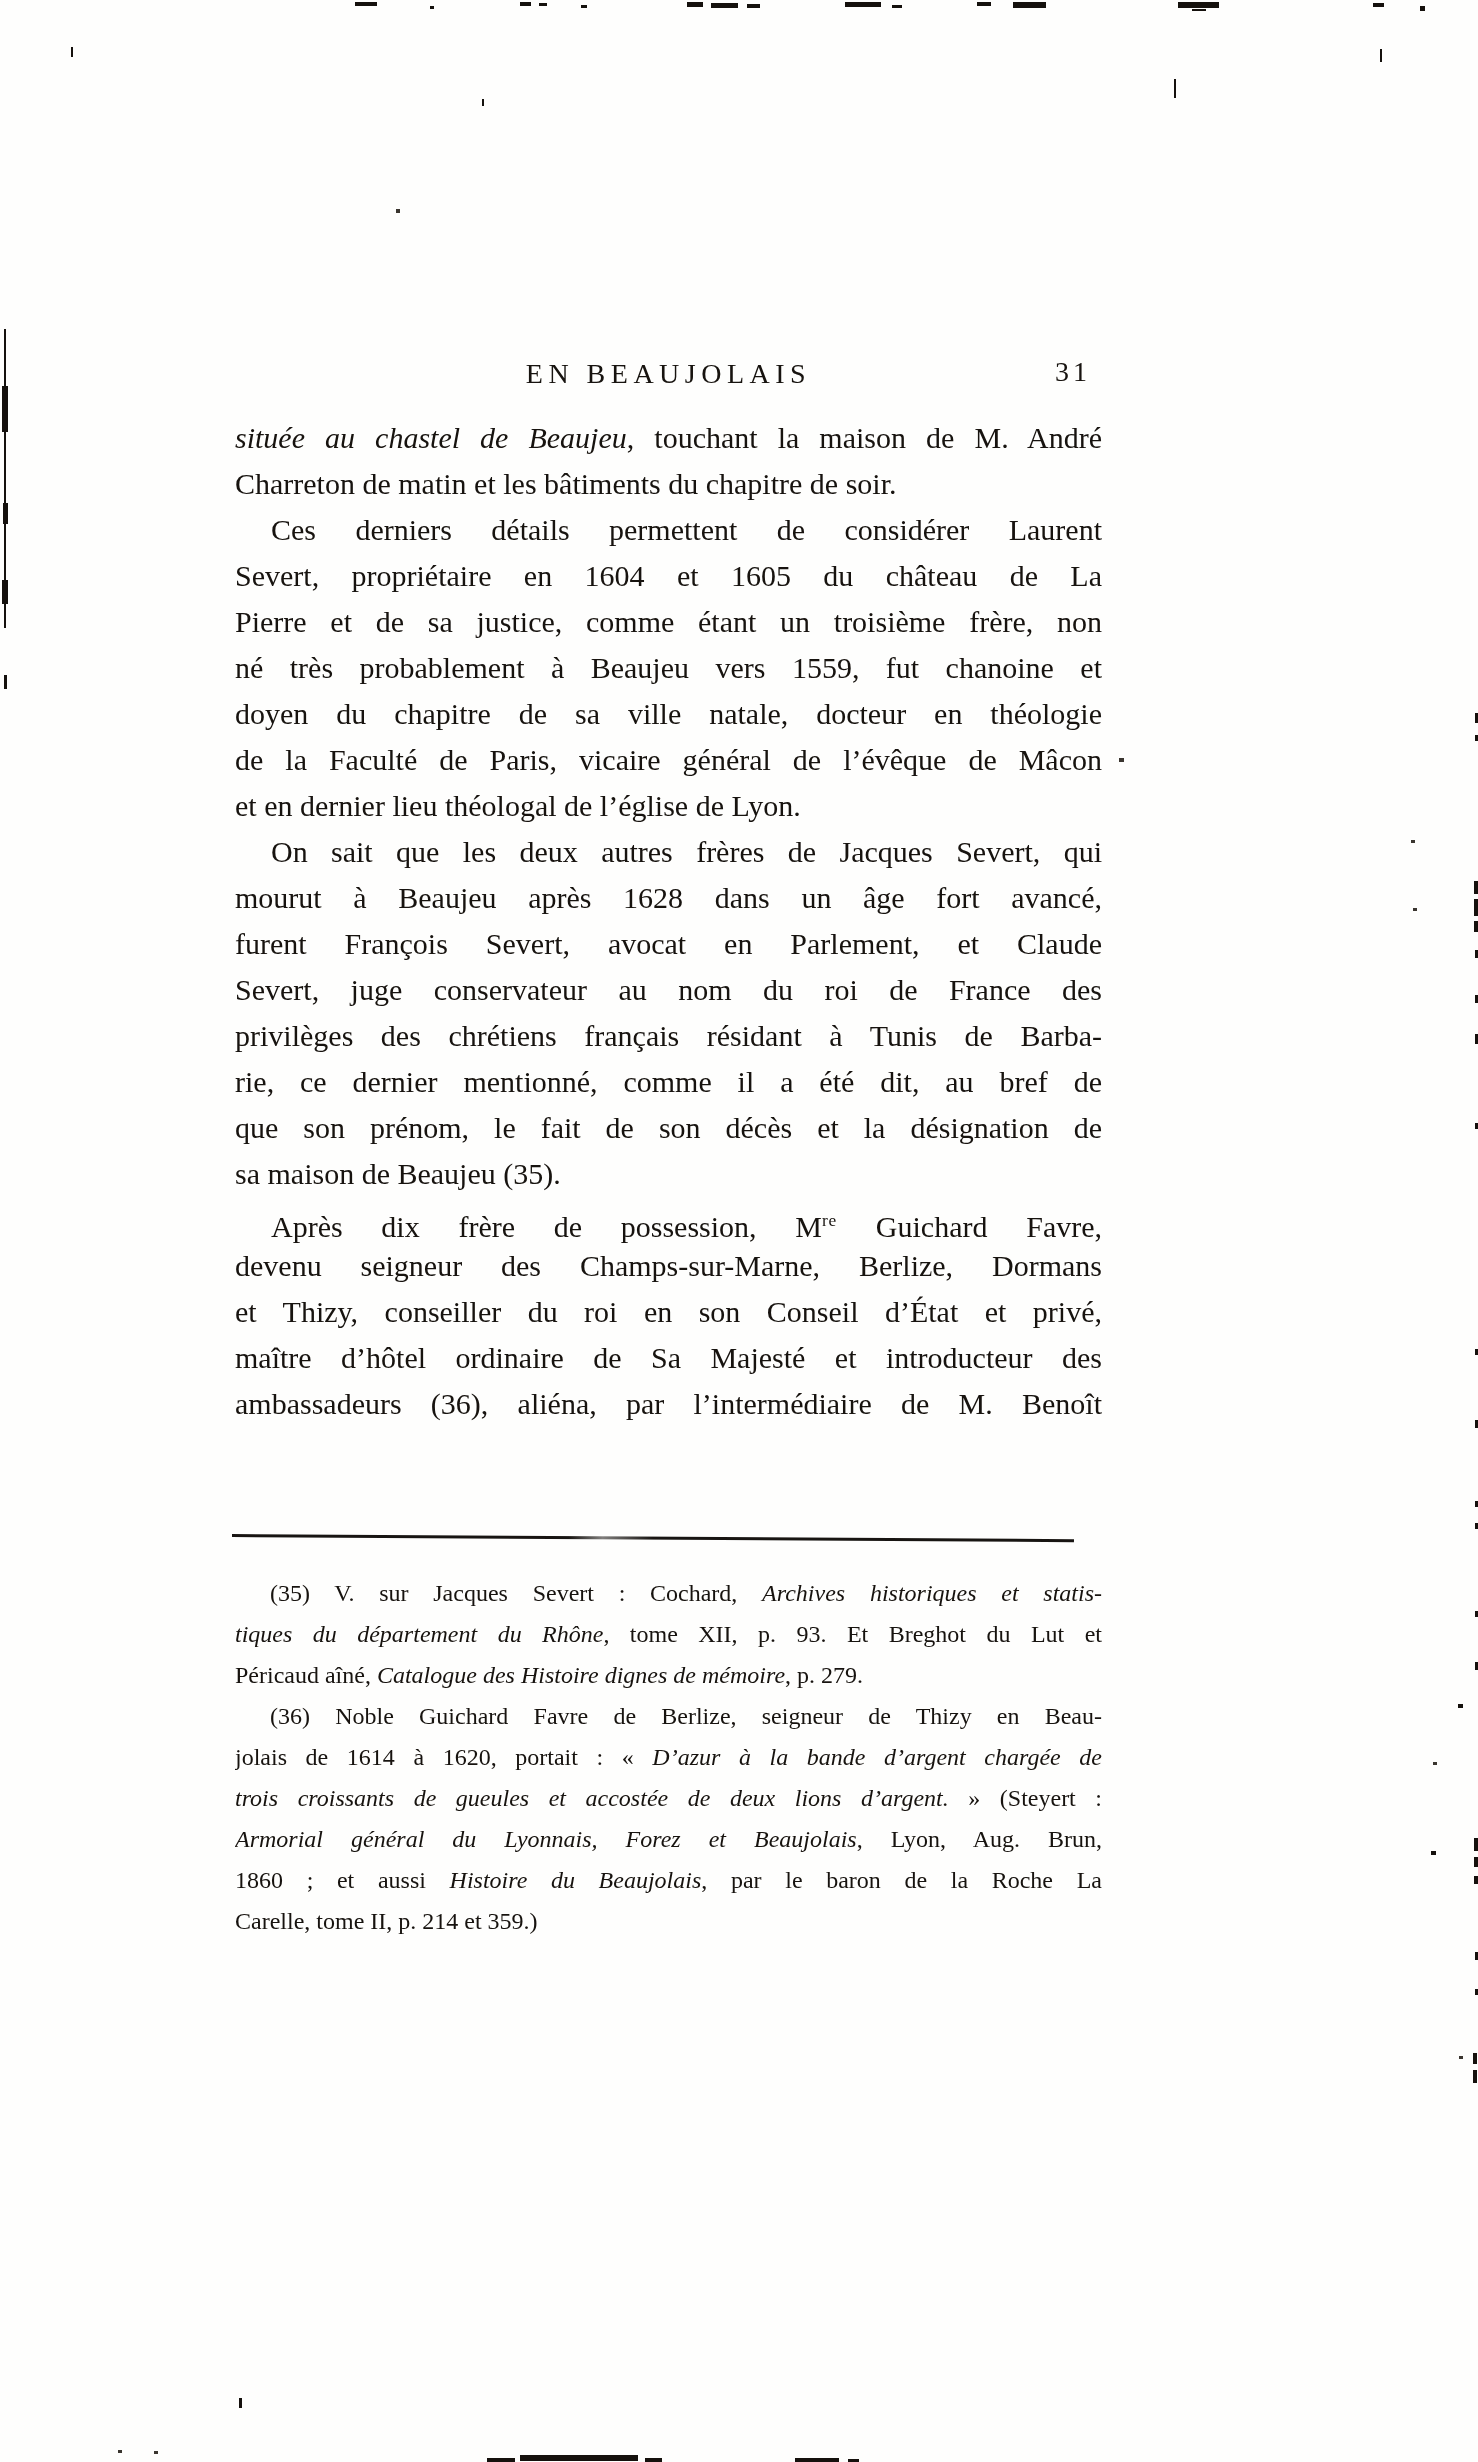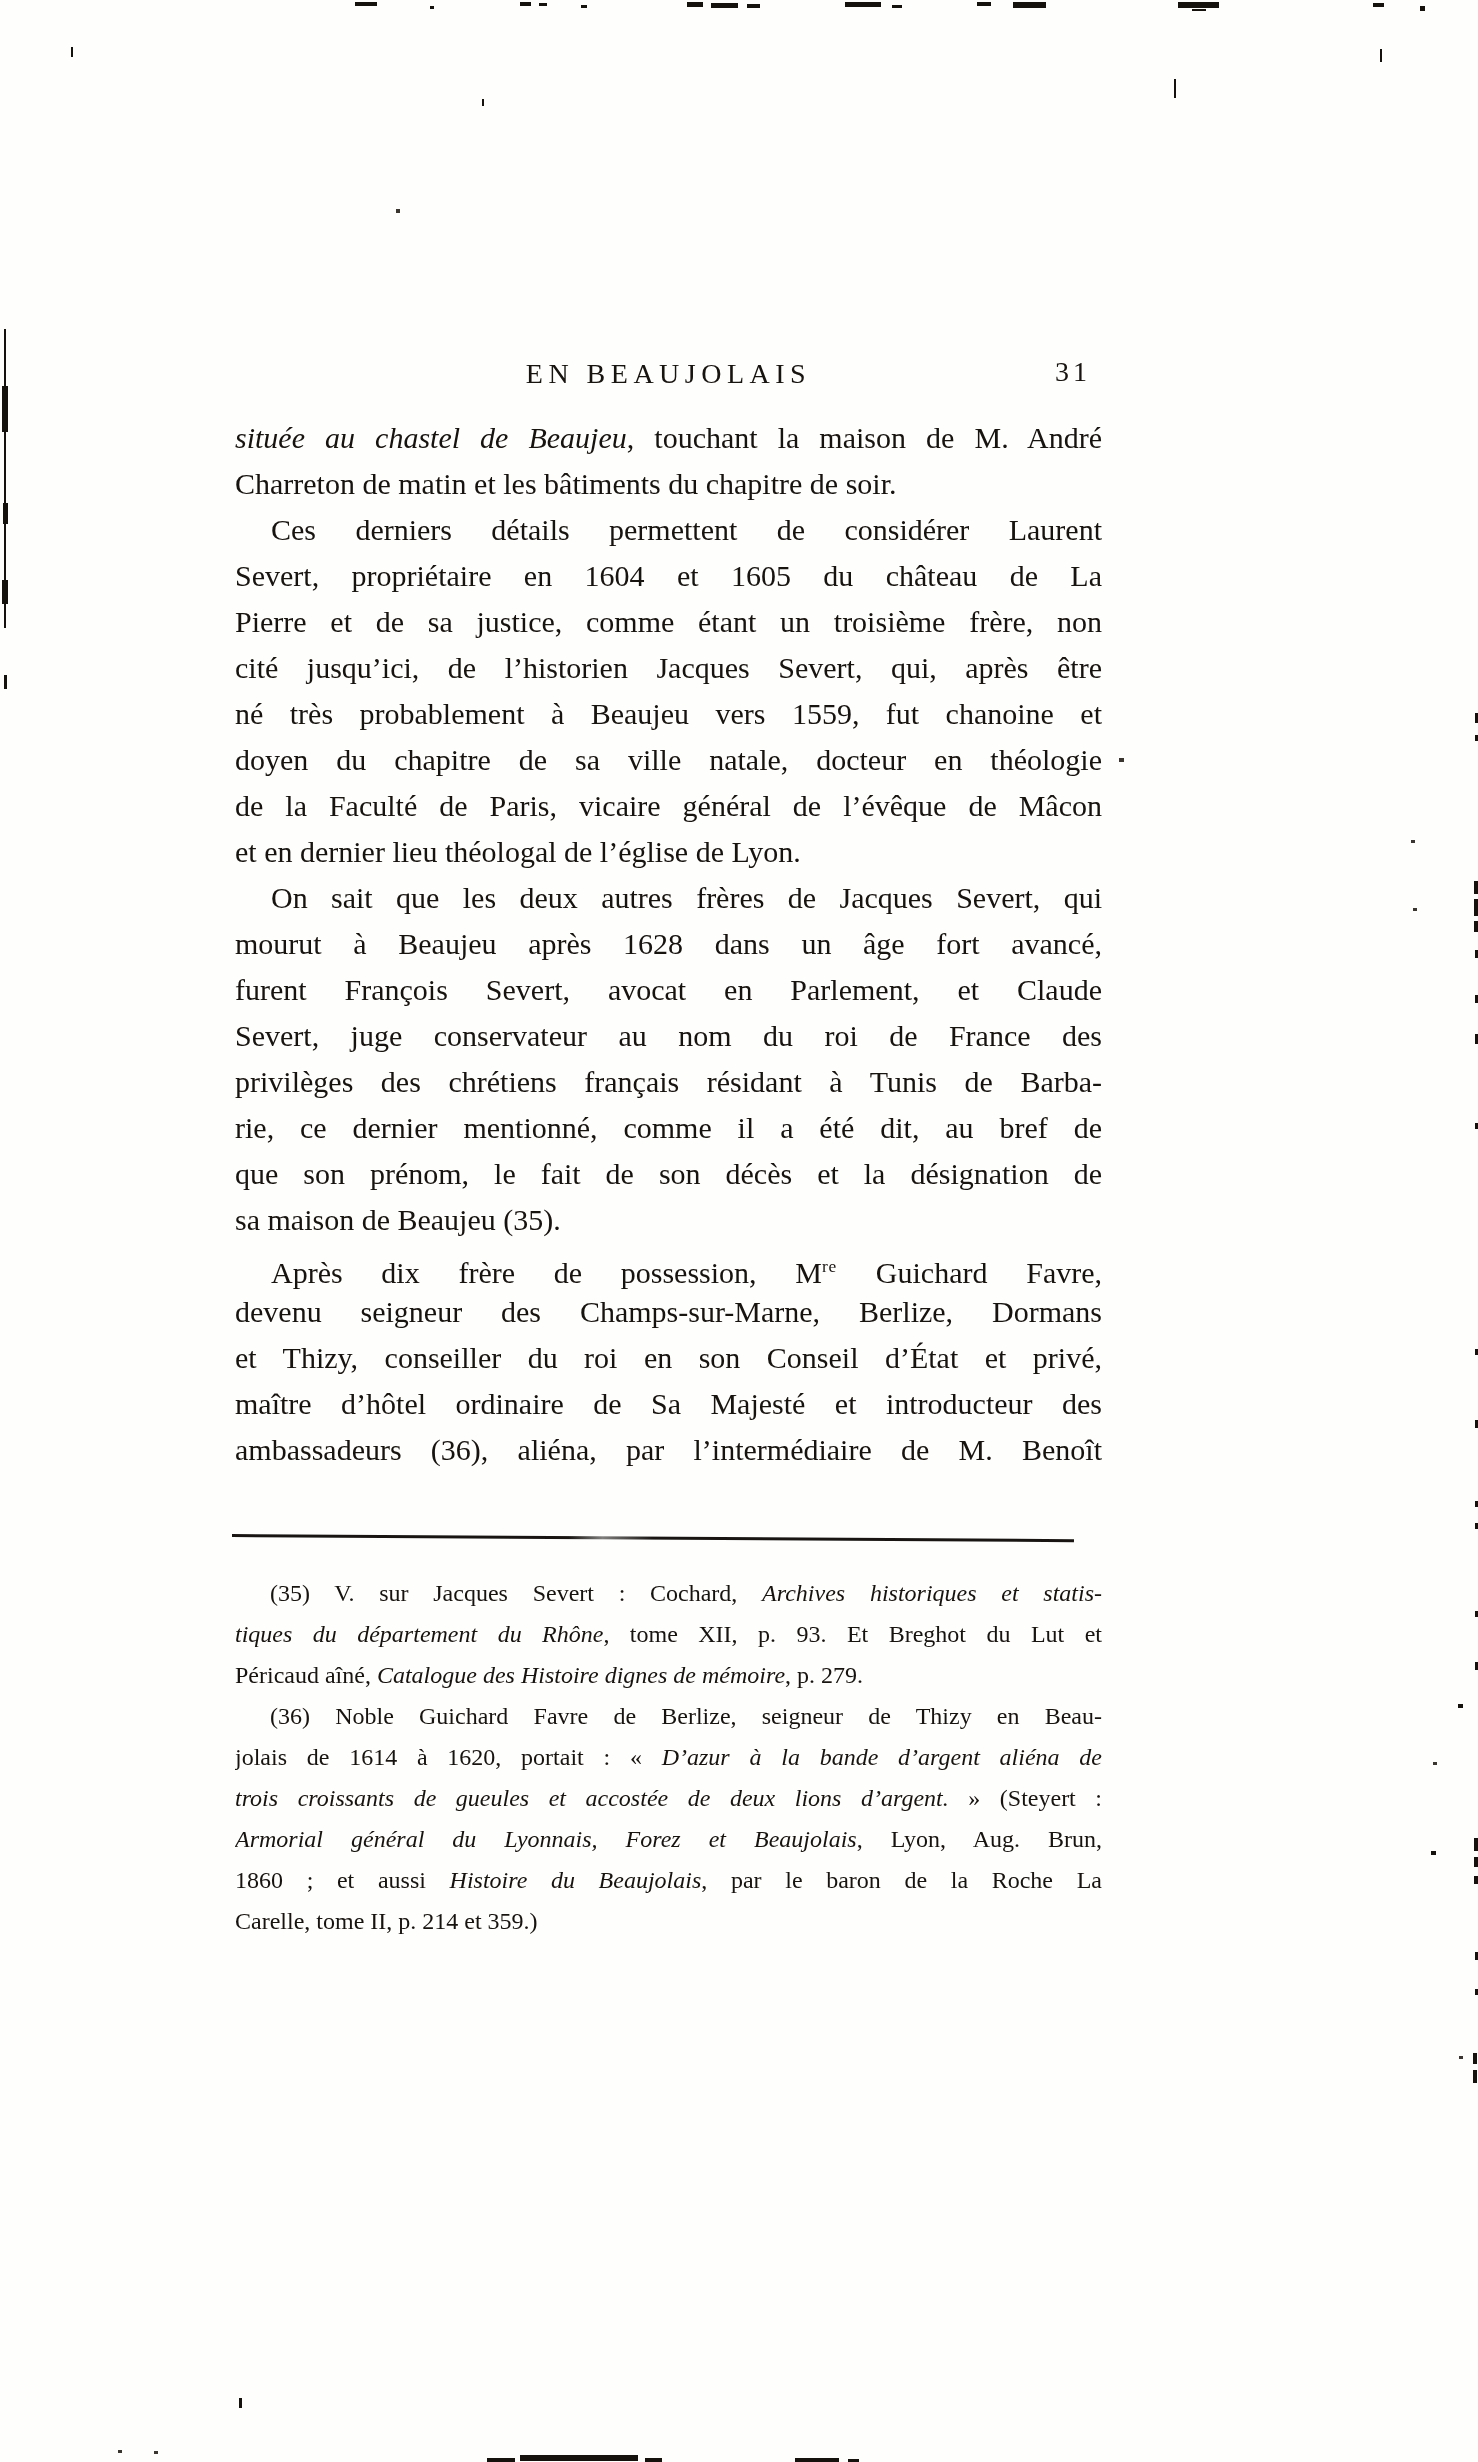--- a/index.html
+++ b/index.html
@@ -80,21 +80,20 @@
     <div class="header-title">EN BEAUJOLAIS</div>
     <div class="page-number">31</div>
   </div>
 
   <div class="body-text" id="body-text">
       <div class="text-line"><span class="it">située au chastel de Beaujeu</span><span>, touchant la maison de M. André</span></div>
       <div class="text-line para-end"><span>Charreton de matin et les bâtiments du chapitre de soir.</span></div>
       <div class="text-line indent"><span>Ces derniers détails permettent de considérer Laurent</span></div>
       <div class="text-line"><span>Severt, propriétaire en 1604 et 1605 du château de La</span></div>
       <div class="text-line"><span>Pierre et de sa justice, comme étant un troisième frère, non</span></div>
-      <div class="text-line"><span>cité jusqu’ici, de l’historien Jacques Severt, qui, après être</span></div>
       <div class="text-line"><span>né très probablement à Beaujeu vers 1559, fut chanoine et</span></div>
       <div class="text-line"><span>doyen du chapitre de sa ville natale, docteur en théologie</span></div>
       <div class="text-line"><span>de la Faculté de Paris, vicaire général de l’évêque de Mâcon</span></div>
       <div class="text-line para-end"><span>et en dernier lieu théologal de l’église de Lyon.</span></div>
       <div class="text-line indent"><span>On sait que les deux autres frères de Jacques Severt, qui</span></div>
       <div class="text-line"><span>mourut à Beaujeu après 1628 dans un âge fort avancé,</span></div>
       <div class="text-line"><span>furent François Severt, avocat en Parlement, et Claude</span></div>
       <div class="text-line"><span>Severt, juge conservateur au nom du roi de France des</span></div>
       <div class="text-line"><span>privilèges des chrétiens français résidant à Tunis de Barba-</span></div>
       <div class="text-line"><span>rie, ce dernier mentionné, comme il a été dit, au bref de</span></div>
@@ -107,21 +106,21 @@
       <div class="text-line"><span>ambassadeurs (36), aliéna, par l’intermédiaire de M. Benoît</span></div>
     </div>
 
   <div class="footnote-rule"></div>
 
   <div class="footnotes" id="footnotes">
       <div class="text-line indent"><span>(35) V. sur Jacques Severt : Cochard, </span><span class="it">Archives historiques et statis-</span></div>
       <div class="text-line"><span class="it">tiques du département du Rhône</span><span>, tome XII, p. 93. Et Breghot du Lut et</span></div>
       <div class="text-line para-end"><span>Péricaud aîné, </span><span class="it">Catalogue des Histoire dignes de mémoire</span><span>, p. 279.</span></div>
       <div class="text-line indent"><span>(36) Noble Guichard Favre de Berlize, seigneur de Thizy en Beau-</span></div>
-      <div class="text-line"><span>jolais de 1614 à 1620, portait : « </span><span class="it">D’azur à la bande d’argent aliéna de</span></div>
+      <div class="text-line"><span>jolais de 1614 à 1620, portait : « </span><span class="it">D’azur à la bande d’argent chargée de</span></div>
       <div class="text-line"><span class="it">trois croissants de gueules et accostée de deux lions d’argent.</span><span> » (Steyert :</span></div>
       <div class="text-line"><span class="it">Armorial général du Lyonnais, Forez et Beaujolais</span><span>, Lyon, Aug. Brun,</span></div>
       <div class="text-line"><span>1860 ; et aussi </span><span class="it">Histoire du Beaujolais</span><span>, par le baron de la Roche La</span></div>
       <div class="text-line para-end"><span>Carelle, tome II, p. 214 et 359.)</span></div>
     </div>
 
   <div>
     <div class="spk" style="left:355px;top:1.6px;width:22px;height:4.7px;"></div>
     <div class="spk" style="left:430px;top:6.3px;width:4px;height:3.2px;"></div>
     <div class="spk" style="left:520px;top:2.4px;width:11px;height:4px;"></div>

